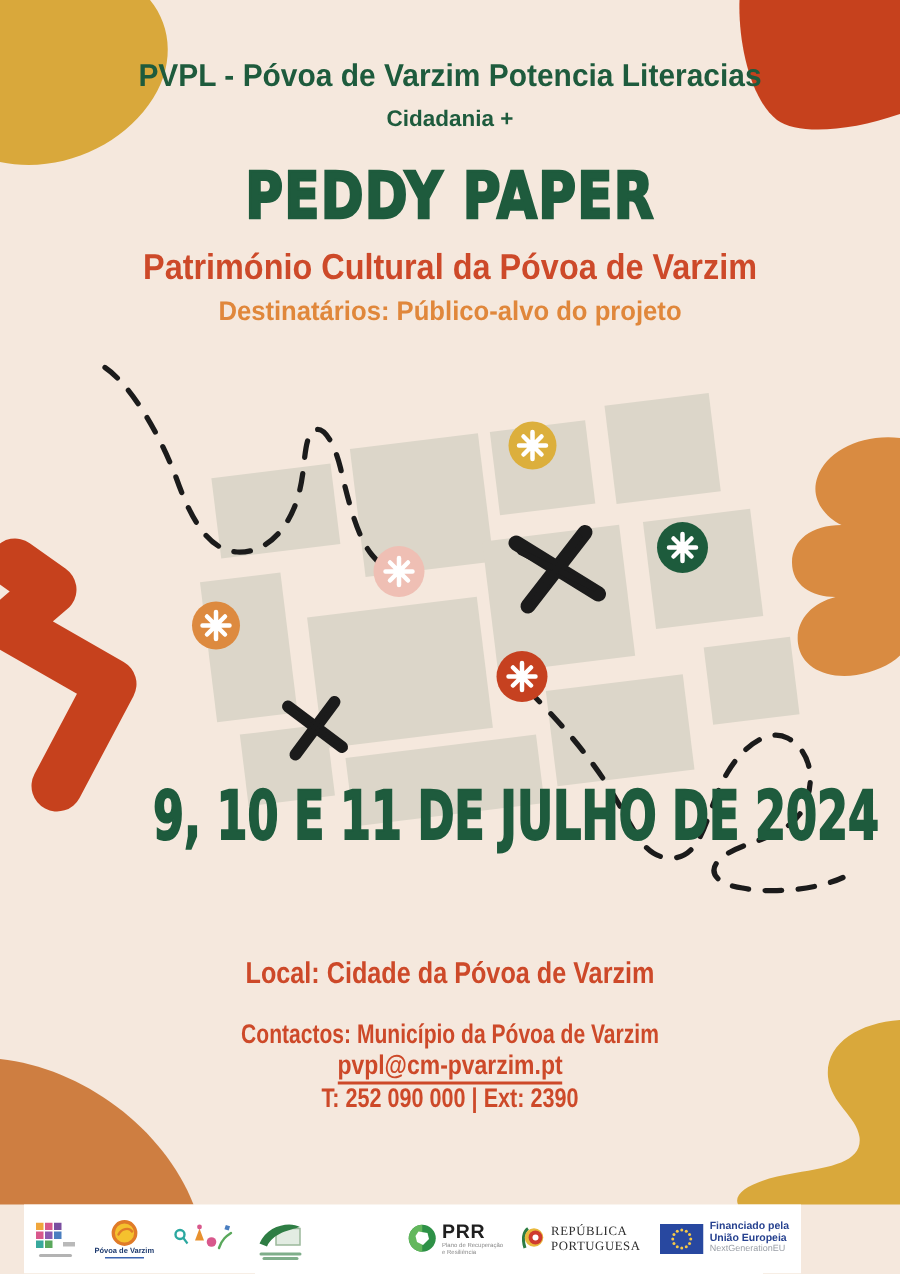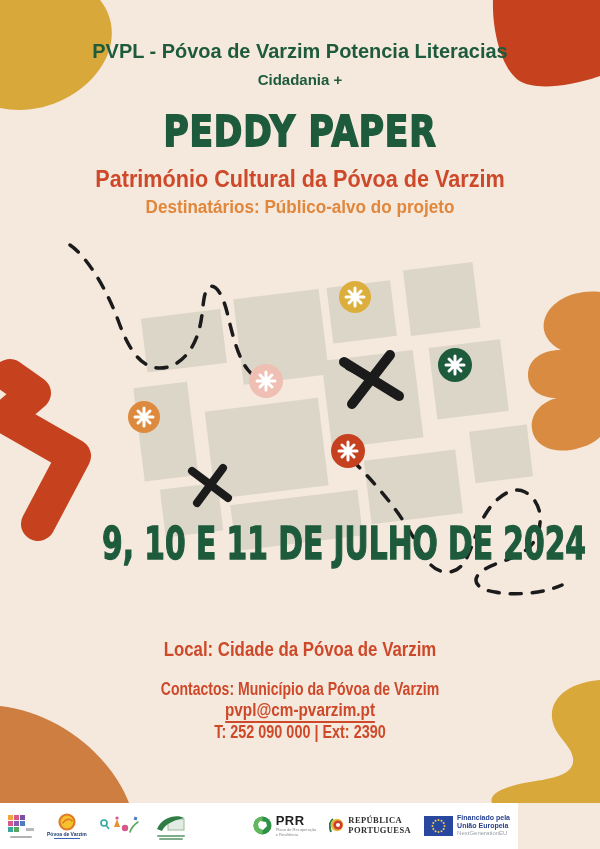--- a/index.html
+++ b/index.html
@@ -20,33 +20,33 @@
   #audience{top:198px;font-size:18px;color:#e0873b;transform:scaleX(.95)}
   #date{top:521px;font-size:45px;color:#1e5b3d;-webkit-text-stroke:1.4px #1e5b3d;
         font-family:"DejaVu Sans",sans-serif;transform:scaleX(.66)}
   #local{top:639px;font-size:20px;color:#cd4929;transform:scaleX(.84)}
   #contacts{top:680px;font-size:18px;color:#cd4929;transform:scaleX(.78)}
   #email{top:701px;font-size:18px;color:#cd4929;transform:scaleX(.85)}
   #email span{border-bottom:2px solid #cd4929;padding-bottom:1px;cursor:pointer}
   #phone{top:723px;font-size:18px;color:#cd4929;transform:scaleX(.8)}
 
   .footer{
-    position:absolute;left:0;bottom:0;width:518px;height:46px;background:#ffffff;
+    position:absolute;left:16px;bottom:0;width:518px;height:46px;background:#ffffff;
     display:flex;align-items:center;justify-content:space-between;
     padding:0 8px;box-sizing:border-box;
   }
   .lg-group{display:flex;align-items:center;gap:13px}
   .lg{display:flex;flex-direction:column;align-items:center;gap:1px}
   .lg-row{display:flex;align-items:center;gap:4px}
   .microbar{background:#b3b3b3;height:2px;border-radius:1px}
   .povoa-label{font-size:5px;color:#1d3a6e;font-weight:bold;line-height:1.1}
   .povoa-line{width:26px;height:1px;background:#3a63b0}
   .prr-title{font-size:13px;font-weight:bold;color:#1f1f1f;line-height:1;letter-spacing:.5px}
   .prr-sub{font-size:4px;color:#8a8a8a;line-height:1.3}
-  .rep-text{font-family:"Liberation Serif",serif;font-size:8.5px;font-weight:bold;
+  .rep-text{font-family:"Liberation Serif",serif;font-size:8.5px;font-weight:normal;
             color:#2d2d2d;line-height:1.15;letter-spacing:.4px}
   .eu-line{font-size:7px;font-weight:bold;color:#26418f;line-height:1.2}
   .eu-line3{font-size:6px;color:#9a9fa6;line-height:1.3}
   .col{display:flex;flex-direction:column}
 </style>
 </head>
 <body>
 
 <svg class="bg" viewBox="0 0 600 849">
 

